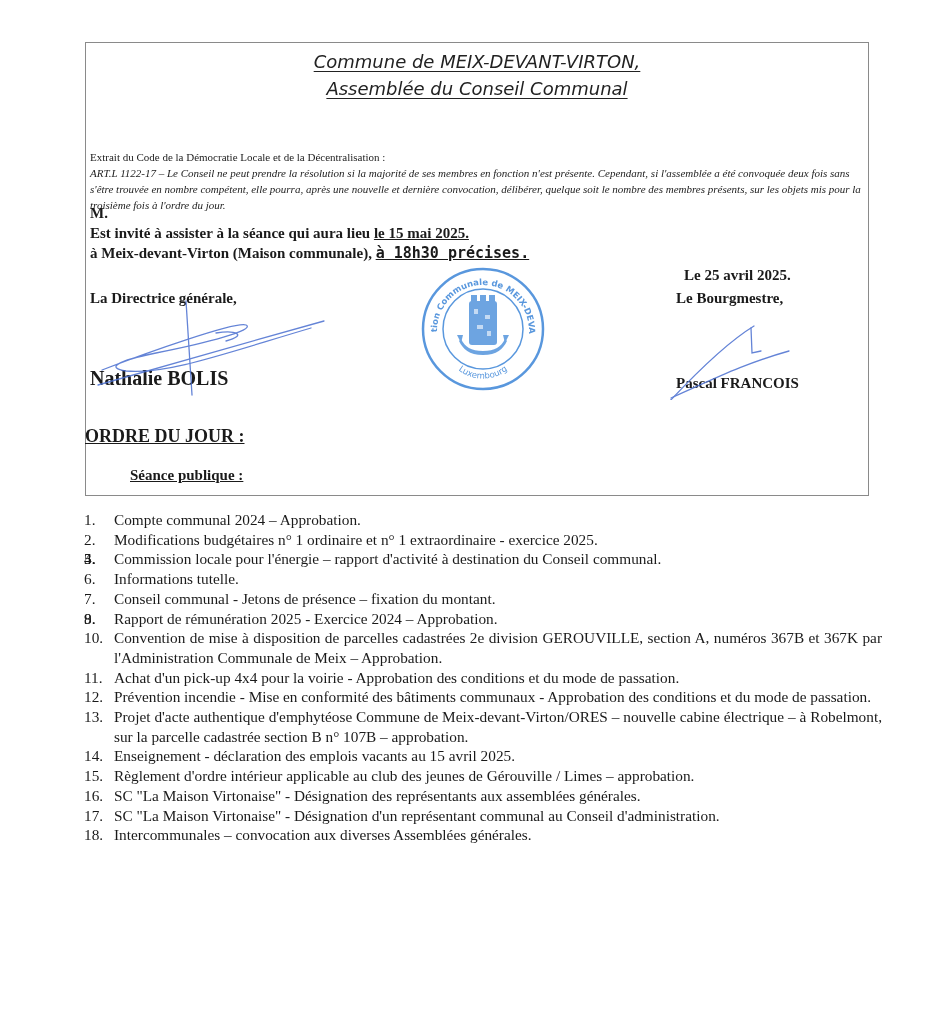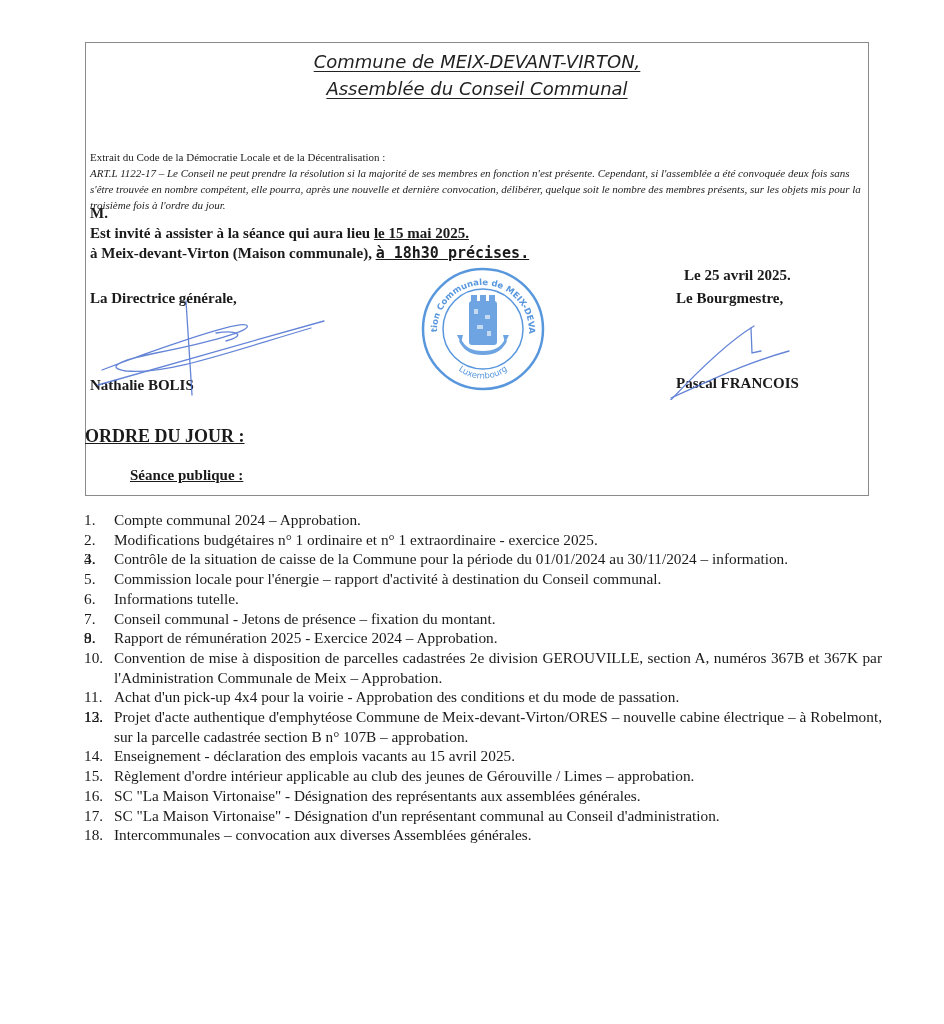--- a/index.html
+++ b/index.html
@@ -85,23 +85,23 @@
     .role-right {
       position: absolute;
       left: 590px;
       top: 247px;
       font-weight: bold;
       font-size: 15px;
     }
     .name-left {
       position: absolute;
       left: 4px;
-      top: 334px;
-      font-weight: bold;
-      font-size: 15px;
+      top: 324px;
+      font-weight: bold;
+      font-size: 20px;
       font-family: Liberation Serif, serif;
     }
     .name-right {
       position: absolute;
       left: 590px;
       top: 332px;
       font-weight: bold;
       font-size: 15px;
     }
     .sig-left {
@@ -236,28 +236,28 @@
   </svg>
 </div>
 
 <div class="section-heading">ORDRE DU JOUR :</div>
 <div class="sub-heading">Séance publique :</div>
 
 <ol class="agenda">
   <li><span class="num">1.</span><span>Compte communal 2024 – Approbation.</span></li>
   <li><span class="num">2.</span><span>Modifications budgétaires n° 1 ordinaire et n° 1 extraordinaire - exercice 2025.</span></li>
   <li><span class="num">3.</span></li>
-  <li><span class="num">4.</span><span>Contrôle de la situation de caisse de la Commune pour la période du 01/01/2024 au 30/11/2024 – information.</span></li>
+  <li><span class="num">4.</span></li>
   <li><span class="num">5.</span><span>Commission locale pour l'énergie – rapport d'activité à destination du Conseil communal.</span></li>
   <li><span class="num">6.</span><span>Informations tutelle.</span></li>
   <li><span class="num">7.</span><span>Conseil communal - Jetons de présence – fixation du montant.</span></li>
   <li><span class="num">8.</span></li>
   <li><span class="num">9.</span><span>Rapport de rémunération 2025 - Exercice 2024 – Approbation.</span></li>
   <li><span class="num">10.</span><span>Convention de mise à disposition de parcelles cadastrées 2e division GEROUVILLE, section A, numéros 367B et 367K par l'Administration Communale de Meix – Approbation.</span></li>
   <li><span class="num">11.</span><span>Achat d'un pick-up 4x4 pour la voirie - Approbation des conditions et du mode de passation.</span></li>
-  <li><span class="num">12.</span></li>
+  <li><span class="num">12.</span><span>Prévention incendie - Mise en conformité des bâtiments communaux - Approbation des conditions et du mode de passation.</span></li>
   <li><span class="num">13.</span><span>Projet d'acte authentique d'emphytéose Commune de Meix-devant-Virton/ORES – nouvelle cabine électrique – à Robelmont, sur la parcelle cadastrée section B n° 107B – approbation.</span></li>
   <li><span class="num">14.</span><span>Enseignement - déclaration des emplois vacants au 15 avril 2025.</span></li>
   <li><span class="num">15.</span><span>Règlement d'ordre intérieur applicable au club des jeunes de Gérouville / Limes – approbation.</span></li>
   <li><span class="num">16.</span><span>SC "La Maison Virtonaise" - Désignation des représentants aux assemblées générales.</span></li>
   <li><span class="num">17.</span><span>SC "La Maison Virtonaise" - Désignation d'un représentant communal au Conseil d'administration.</span></li>
   <li><span class="num">18.</span><span>Intercommunales – convocation aux diverses Assemblées générales.</span></li>
 </ol>
 
 </body></html>

